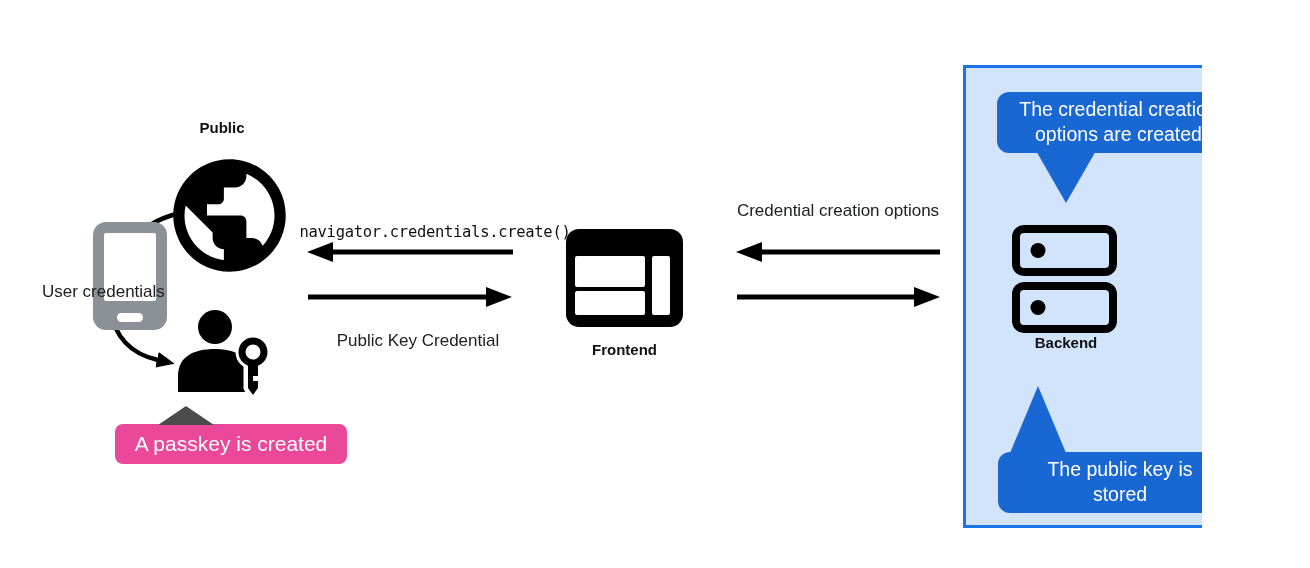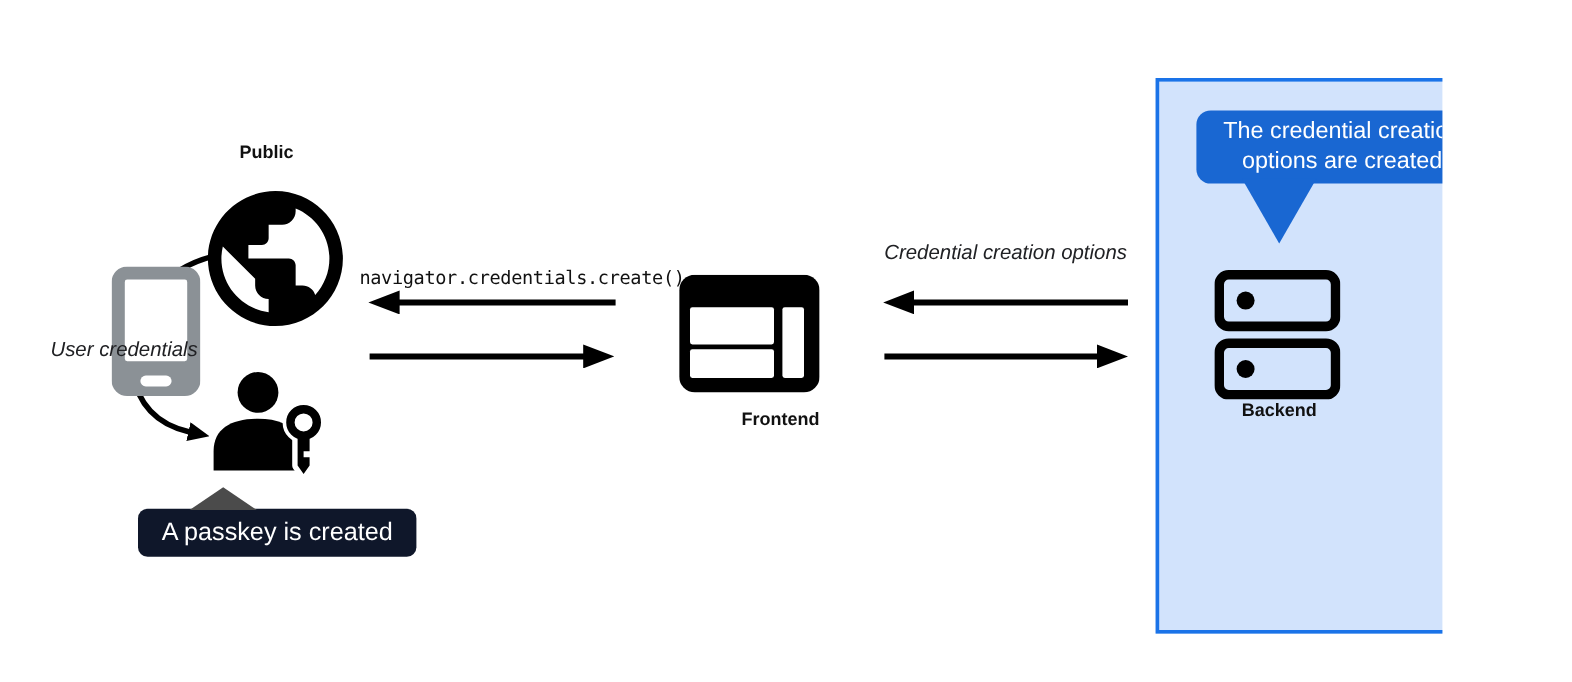--- a/index.html
+++ b/index.html
@@ -14,41 +14,41 @@
     background:#d2e3fc;border:3px solid #1a73e8;
   }
   
   .tip-blue{
     background:#1967d2;color:#ffffff;border-radius:12px;
     text-align:center;font-size:19.5px;line-height:25px;
     box-sizing:border-box;
   }
   .tip-blue .tri{position:absolute;width:0;height:0;}
   .tip-dark{
-    left:115px;top:424px;width:232px;height:40px;background:#0f172a;color:#fff;
+    left:115px;top:424px;width:232px;height:40px;background:#ec4899;color:#fff;
     border-radius:8px;text-align:center;font-size:21px;line-height:40px;
     white-space:nowrap;
   }
   .tri-up-dark{
     position:absolute;left:43px;top:-18px;width:0;height:0;
     border-left:28px solid transparent;border-right:28px solid transparent;
     border-bottom:19px solid #4b4b4b;
   }
   .tri-down-blue{
     left:38px;top:57px;
     border-left:31px solid transparent;border-right:31px solid transparent;
     border-top:54px solid #1967d2;
   }
   .tri-up-blue{
     left:12px;top:-66px;
     border-left:28px solid transparent;border-right:28px solid transparent;
     border-bottom:67px solid #1967d2;
   }
   
-  .lbl{font-size:17px;text-align:center;font-style:italic;}
+  .lbl{font-size:17px;text-align:center;}
   .lbl-bold{font-size:15px;font-weight:700;text-align:center;color:#111;}
   .code{
     font-family:"DejaVu Sans Mono",monospace;font-size:15.5px;color:#111;
     text-align:center;letter-spacing:-0.3px;white-space:nowrap;
   }
   svg{display:block;}
 </style>
 </head>
 <body>
 
@@ -63,20 +63,24 @@
 
     <svg class="abs" style="left:46px;top:157px;" width="105" height="108" viewBox="0 0 105 108">
       <rect x="4" y="4" width="97" height="43" rx="8" fill="none" stroke="#000" stroke-width="8"></rect>
       <rect x="4" y="61" width="97" height="43" rx="8" fill="none" stroke="#000" stroke-width="8"></rect>
       <circle cx="26" cy="25.5" r="7.5" fill="#000"></circle>
       <circle cx="26" cy="82.5" r="7.5" fill="#000"></circle>
     </svg>
 
     <div class="abs lbl-bold" style="left:40px;top:266px;width:120px;">Backend</div>
 
+    <div class="abs tip-blue" style="left:32px;top:384px;width:244px;height:61px;padding:5px 28px 0;">
+      <span>The public key is stored</span>
+      <div class="tri tri-up-blue"></div>
+    </div>
   </div>
 
   <svg class="abs" style="left:0;top:0;pointer-events:none;" width="1310" height="568" viewBox="0 0 1310 568">
     <defs>
       <marker id="ahBig" markerUnits="userSpaceOnUse" markerWidth="26" markerHeight="20" refX="1" refY="10" orient="auto">
         <polygon points="0,0 26,10 0,20" fill="#000"></polygon>
       </marker>
       <marker id="ahSmall" markerUnits="userSpaceOnUse" markerWidth="18" markerHeight="16" refX="1" refY="8" orient="auto">
         <polygon points="0,0 18,8 0,16" fill="#000"></polygon>
       </marker>
@@ -120,19 +124,20 @@
     <span>A passkey is created</span>
     <div class="tri-up-dark"></div>
   </div>
 
   <div class="abs lbl-bold" style="left:161px;top:119px;width:122px;">Public</div>
 
   <div class="abs lbl" style="left:42px;top:282px;white-space:nowrap;">User credentials</div>
 
   <div class="abs code" style="left:293px;top:203px;width:284px;margin-top:20px;">navigator.credentials.create()</div>
 
+  <div class="abs lbl" style="left:318px;top:331px;width:200px;">Public Key Credential</div>
 
-  <div class="abs lbl-bold" style="left:566px;top:341px;width:117px;text-align:right;">Frontend</div>
+  <div class="abs lbl-bold" style="left:566px;top:341px;width:117px;">Frontend</div>
 
   <div class="abs lbl" style="left:723px;top:201px;width:230px;white-space:nowrap;">Credential creation options</div>
 
 
 </div>
 
 </body></html>

